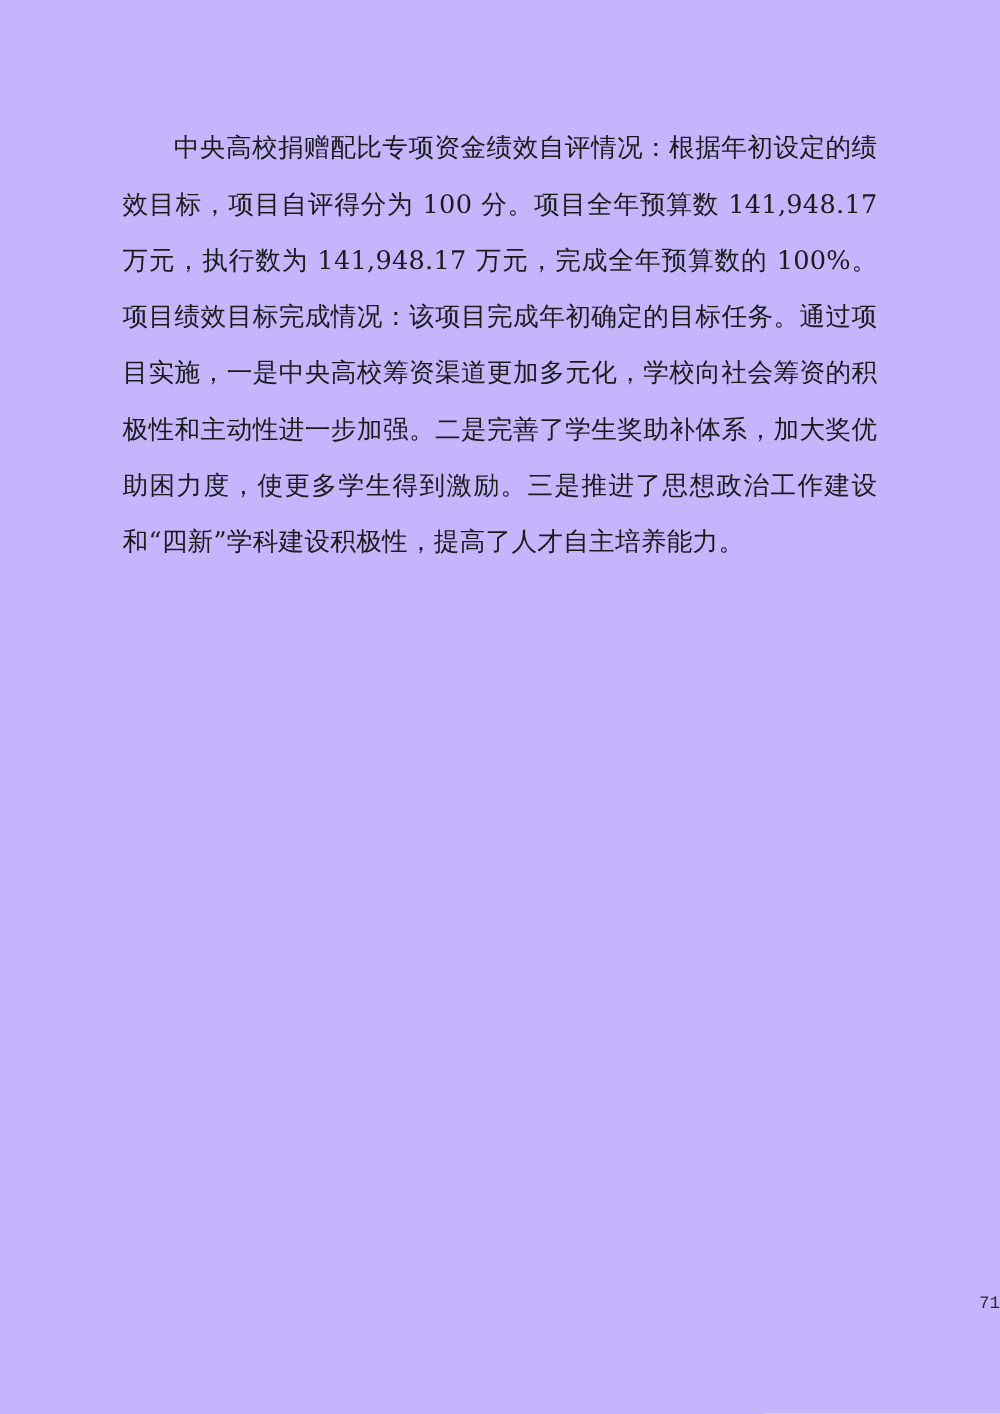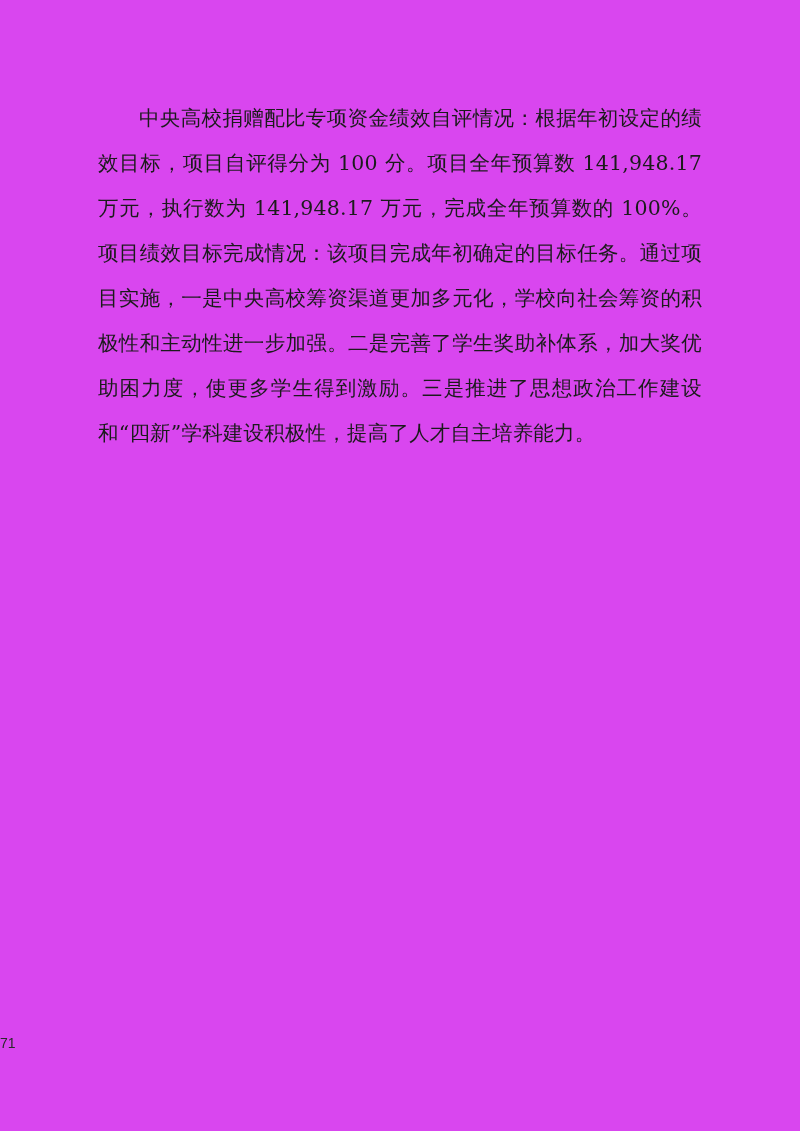--- a/index.html
+++ b/index.html
@@ -4,21 +4,21 @@
 <style>
   html, body {
     margin: 0;
     padding: 0;
     background: #f0f0f0;
   }
   .page {
     position: relative;
     width: 800px;
     height: 1131px;
-    background: #d946ef;
+    background: #c4b5fd;
     margin: 0 auto;
     overflow: hidden;
     box-sizing: border-box;
   }
   .content {
     position: absolute;
     left: 98px;
     top: 96px;
     width: 604px;
   }
@@ -31,22 +31,22 @@
     text-justify: inter-ideograph;
     text-indent: 2em;
     margin: 0;
     letter-spacing: 0.2px;
   }
   .page-number {
     position: absolute;
     left: 0;
     right: 0;
     top: 1035px;
-    text-align: left;
-    font-family: Liberation Sans, sans-serif;
+    text-align: right;
+    font-family: Liberation Mono, monospace;
     font-size: 14px;
     color: #2a2a2a;
   }
 </style>
 </head>
 <body>
 
 <div class="page">
   <div class="content">
     <p class="para">中央高校捐赠配比专项资金绩效自评情况：根据年初设定的绩效目标，项目自评得分为 100 分。项目全年预算数 141,948.17 万元，执行数为 141,948.17 万元，完成全年预算数的 100%。项目绩效目标完成情况：该项目完成年初确定的目标任务。通过项目实施，一是中央高校筹资渠道更加多元化，学校向社会筹资的积极性和主动性进一步加强。二是完善了学生奖助补体系，加大奖优助困力度，使更多学生得到激励。三是推进了思想政治工作建设和“四新”学科建设积极性，提高了人才自主培养能力。</p>

